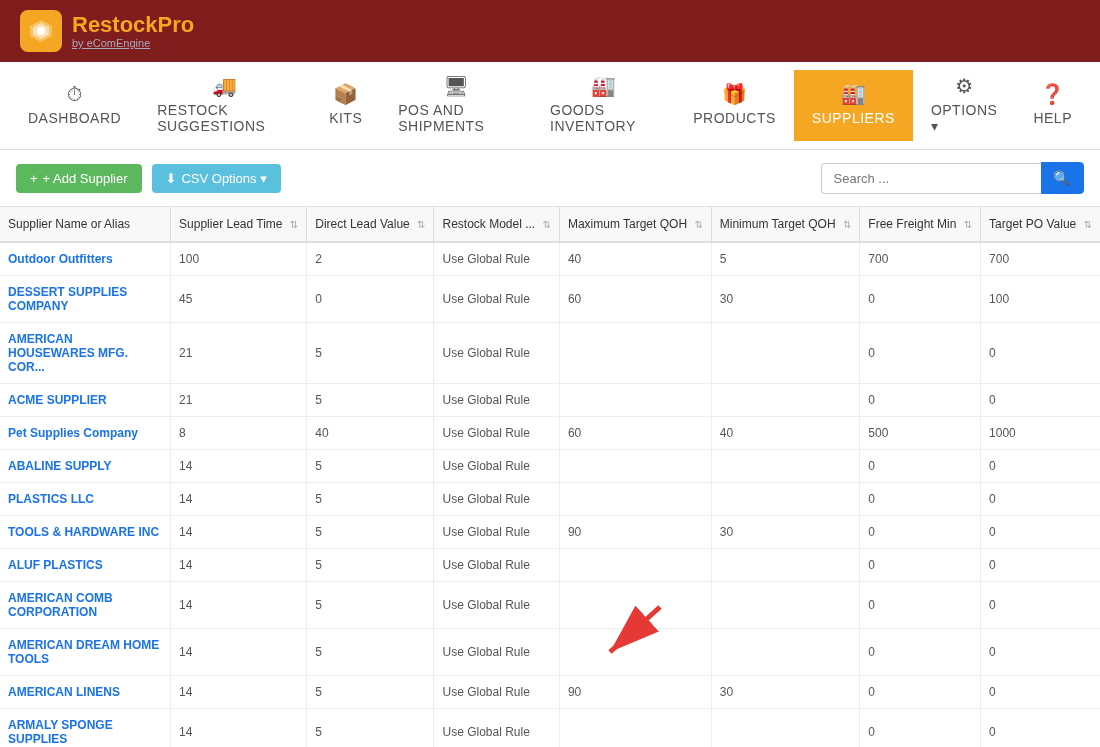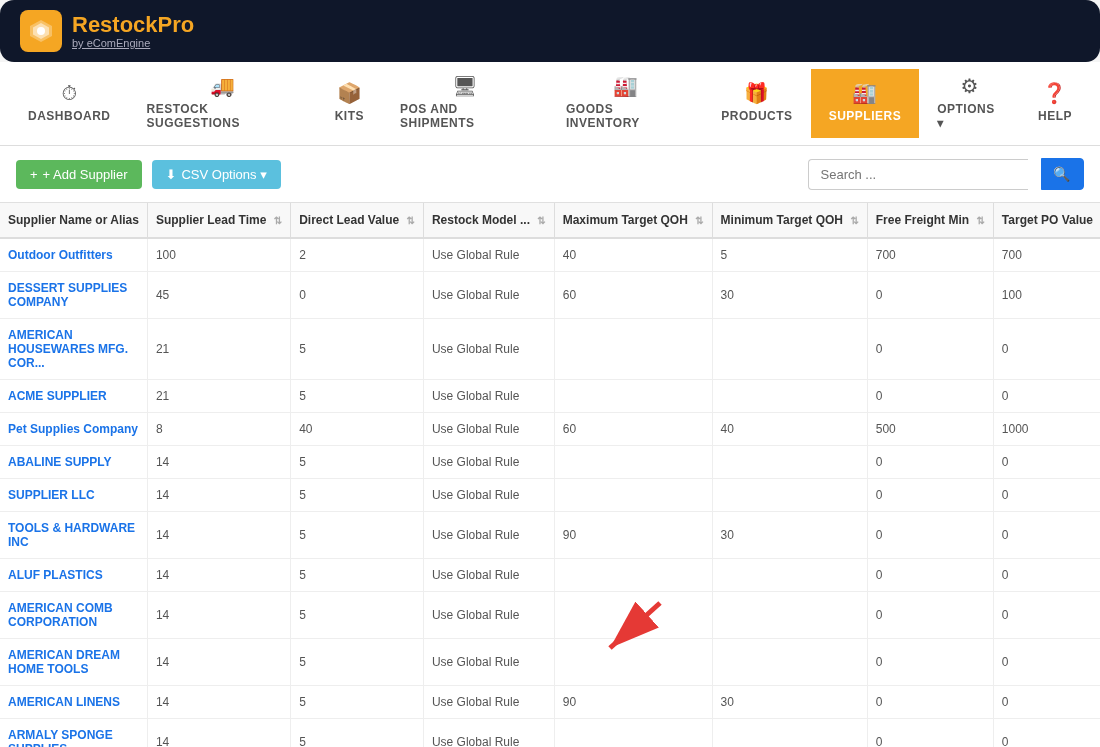--- a/index.html
+++ b/index.html
@@ -1,24 +1,23 @@
 <!DOCTYPE html>
 <html><head>
   <meta charset="utf-8">
   <style>
     * { box-sizing: border-box; margin: 0; padding: 0; }
     body { font-family: Arial, Helvetica, sans-serif; font-size: 13px; background: #f5f5f5; }
 
     
     .top-nav {
-      background: #0f172a;
+      background: #7f1d1d;
       padding: 10px 20px;
       display: flex;
       align-items: center;
-      border-radius: 14px;
     }
     .logo-area {
       display: flex;
       align-items: center;
       gap: 10px;
     }
     .logo-icon {
       width: 42px; height: 42px;
       background: #f5a623;
       border-radius: 8px;
@@ -53,21 +52,21 @@
       gap: 4px;
       border-bottom: 3px solid transparent;
       text-decoration: none;
     }
     .nav-item.active {
       background: #f5a623;
       color: white;
       border-bottom: 3px solid #f5a623;
     }
     .nav-icon { font-size: 20px; }
-    .nav-label { font-size: 12px; font-weight: bold; letter-spacing: 0.5px; }
+    .nav-label { font-size: 14px; font-weight: normal; letter-spacing: 0.5px; }
 
     
     .toolbar {
       padding: 12px 16px;
       display: flex;
       align-items: center;
       gap: 10px;
       background: white;
       border-bottom: 1px solid #e0e0e0;
     }
@@ -88,21 +87,21 @@
       padding: 7px 14px;
       border-radius: 4px;
       cursor: pointer;
       font-size: 13px;
       display: flex; align-items: center; gap: 5px;
     }
     .search-area {
       margin-left: auto;
       display: flex;
       align-items: center;
-      gap: 13px;
+      gap: 0;
     }
     .search-input {
       border: 1px solid #ccc;
       border-right: none;
       padding: 7px 12px;
       border-radius: 4px 0 0 4px;
       font-size: 13px;
       width: 220px;
       color: #999;
     }
@@ -125,22 +124,22 @@
     table {
       width: 100%;
       border-collapse: collapse;
       font-size: 12px;
     }
     thead th {
       background: #f8f8f8;
       border-bottom: 2px solid #ddd;
       border-right: 1px solid #ddd;
       padding: 10px 8px;
-      text-align: center;
-      font-weight: bold;
+      text-align: left;
+      font-weight: normal;
       color: #333;
       white-space: nowrap;
       position: relative;
       cursor: pointer;
     }
     thead th:last-child { border-right: none; }
     thead th .sort-icon { color: #aaa; font-size: 10px; margin-left: 4px; }
     tbody tr {
       border-bottom: 1px solid #eee;
     }
@@ -331,21 +330,21 @@
             <td><a href="#">ABALINE SUPPLY</a></td>
             <td>14</td>
             <td>5</td>
             <td>Use Global Rule</td>
             <td></td>
             <td></td>
             <td>0</td>
             <td>0</td>
           </tr>
           <tr>
-            <td><a href="#">SUPPLIER LLC</a></td>
+            <td><a href="#">PLASTICS LLC</a></td>
             <td>14</td>
             <td>5</td>
             <td>Use Global Rule</td>
             <td></td>
             <td></td>
             <td>0</td>
             <td>0</td>
           </tr>
           <tr>
             <td><a href="#">TOOLS &amp; HARDWARE INC</a></td>

